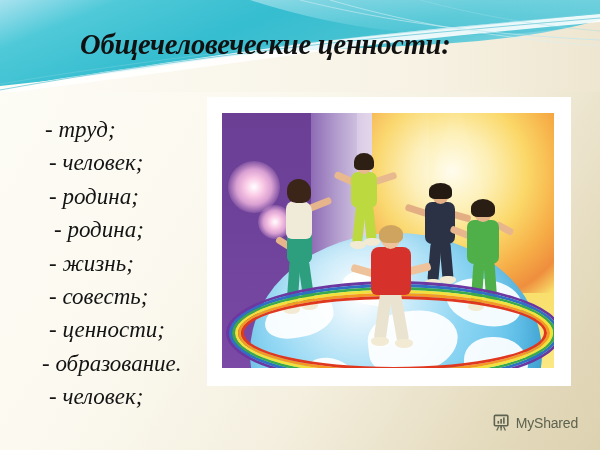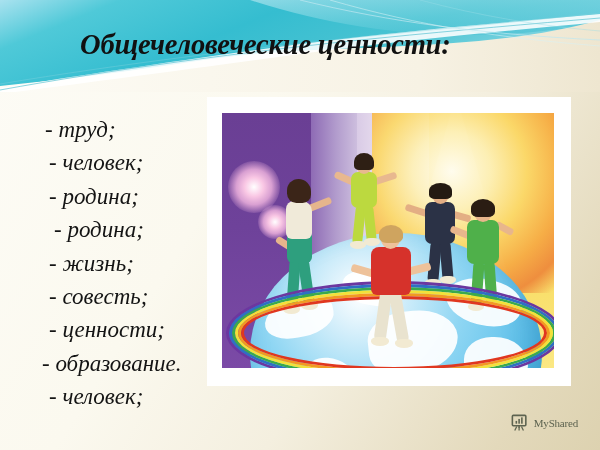--- a/index.html
+++ b/index.html
@@ -267,22 +267,22 @@
     display: flex;
     align-items: center;
     gap: 5px;
     z-index: 8;
   }
   .wm-icon {
     width: 19px; height: 19px;
     display: block;
   }
   .wm-text {
-    font-family: Liberation Serif, serif;
-    font-size: 11px;
+    font-family: Liberation Sans, sans-serif;
+    font-size: 14px;
     color: #5d6350;
     letter-spacing: -0.2px;
   }
 </style>
 </head>
 <body>
 
 <div id="slide">
 
   <div class="top-band">

